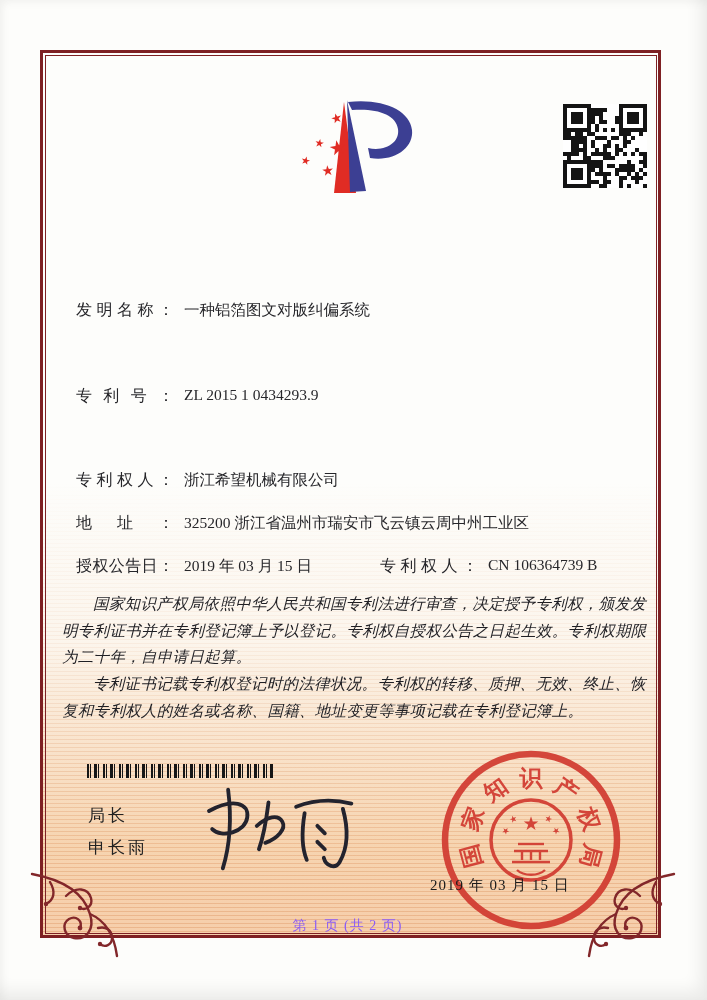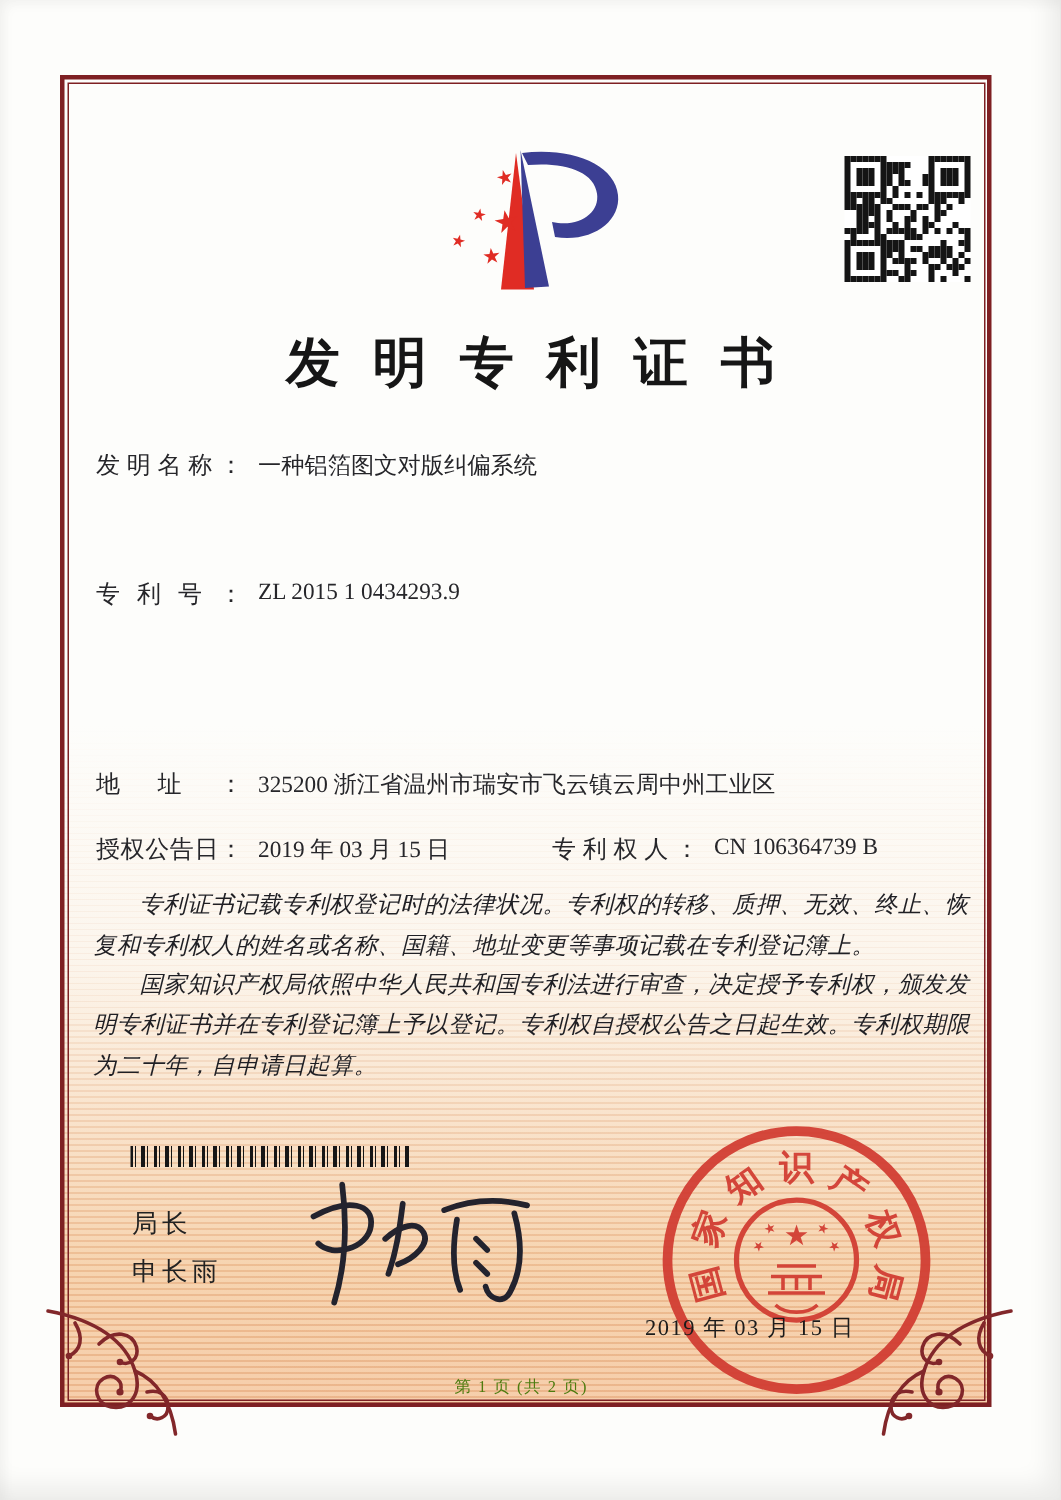--- a/index.html
+++ b/index.html
@@ -27,37 +27,37 @@
   .orn-right{left:578px;top:866px;}
   
   .cert-no{position:absolute;left:64px;top:112px;font-size:16px;letter-spacing:2px;color:#2a2a2a;}
   .logo{position:absolute;left:282px;top:96px;width:150px;height:105px;}
   .qr{position:absolute;left:563px;top:104px;width:84px;height:84px;background:#fff;}
   .qr i{position:absolute;width:4px;height:4px;background:#141414;}
   .title{position:absolute;left:0;top:218px;width:707px;text-align:center;
     font-size:36px;font-weight:bold;letter-spacing:22px;padding-left:22px;box-sizing:border-box;color:#161616;}
   
   .row{position:absolute;left:64px;width:600px;font-size:16px;white-space:nowrap;color:#26262a;}
-  .lbl{display:inline-block;width:98px;text-align:justify;text-align-last:justify;text-justify:inter-character;vertical-align:top;}
+  .lbl{display:inline-block;width:98px;text-align:justify;text-align-last:justify;text-justify:inter-character;vertical-align:top;margin-left:12px;}
   .val{margin-left:10px;font-size:15.5px;}
   .pair2{position:absolute;left:304px;top:0;}
   
   .paras{position:absolute;left:62px;top:591px;width:585px;font-size:15.5px;line-height:1.72;
     font-style:italic;color:#1f1f24;letter-spacing:.3px;}
   .paras p{margin:0;text-indent:2em;}
   
   .barcode{position:absolute;left:87px;top:764px;width:187px;height:14px;
     background:repeating-linear-gradient(90deg,#161616 0 2px,transparent 2px 3px,#161616 3px 4px,
       transparent 4px 7px,#161616 7px 10px,transparent 10px 11px,#161616 11px 12px,transparent 12px 16px);}
   .director-title{position:absolute;left:88px;top:804px;font-size:17px;letter-spacing:3px;color:#222;}
   .director-name{position:absolute;left:88px;top:836px;font-size:17px;letter-spacing:3px;color:#222;}
   .signature{position:absolute;left:192px;top:784px;width:170px;height:88px;}
   .seal{position:absolute;left:424px;top:746px;width:215px;height:190px;opacity:.92;}
   .seal-date{position:absolute;left:430px;top:876px;font-size:15px;letter-spacing:1px;color:#1b1b1b;}
-  .footer{position:absolute;left:40px;top:917px;width:615px;text-align:center;font-size:11px;color:#4d7c0f;letter-spacing:1px;}
+  .footer{position:absolute;left:40px;top:917px;width:615px;text-align:center;font-size:14px;color:#8b5cf6;letter-spacing:1px;}
 </style>
 </head>
 <body>
 
 <div class="stage">
 
   <div class="frame-clip">
     <div class="tint"></div>
     <div class="lines"></div>
   </div>
@@ -343,41 +343,43 @@
       <i style="left:16px;top:80px"></i>
       <i style="left:20px;top:80px"></i>
       <i style="left:24px;top:80px"></i>
       <i style="left:36px;top:80px"></i>
       <i style="left:40px;top:80px"></i>
       <i style="left:56px;top:80px"></i>
       <i style="left:64px;top:80px"></i>
       <i style="left:80px;top:80px"></i>
     </div>
 
-  <div class="title">发明专利证书</div>
 
   <div class="row" style="top:300px">
     <span class="lbl">发明名称：</span><span class="val">一种铝箔图文对版纠偏系统</span>
   </div>
   <div class="row" style="top:386px">
     <span class="lbl">专利号：</span><span class="val">ZL 2015 1 0434293.9</span>
+  </div>
+  <div class="row" style="top:470px">
+    <span class="lbl">专利权人：</span><span class="val">浙江希望机械有限公司</span>
   </div>
   <div class="row" style="top:513px">
     <span class="lbl">地址：</span><span class="val">325200 浙江省温州市瑞安市飞云镇云周中州工业区</span>
   </div>
   <div class="row" style="top:556px">
     <span class="lbl">授权公告日：</span><span class="val">2019 年 03 月 15 日</span>
     <span class="pair2">
       <span class="lbl">专利权人：</span><span class="val">CN 106364739 B</span>
     </span>
   </div>
 
   <div class="paras">
+    <p>国家知识产权局依照中华人民共和国专利法进行审查，决定授予专利权，颁发发明专利证书并在专利登记簿上予以登记。专利权自授权公告之日起生效。专利权期限为二十年，自申请日起算。</p>
     <p>专利证书记载专利权登记时的法律状况。专利权的转移、质押、无效、终止、恢复和专利权人的姓名或名称、国籍、地址变更等事项记载在专利登记簿上。</p>
-    <p>国家知识产权局依照中华人民共和国专利法进行审查，决定授予专利权，颁发发明专利证书并在专利登记簿上予以登记。专利权自授权公告之日起生效。专利权期限为二十年，自申请日起算。</p>
   </div>
 
   <div class="barcode"></div>
 
   <div class="director-title">局长</div>
   <div class="director-name">申长雨</div>
 
   <svg class="signature" viewBox="0 0 160 80">
     <g fill="none" stroke="#23232e" stroke-width="3.6" stroke-linecap="round">
       <path d="M16,24 C38,12 54,16 52,30 C50,44 28,50 19,41"></path>

